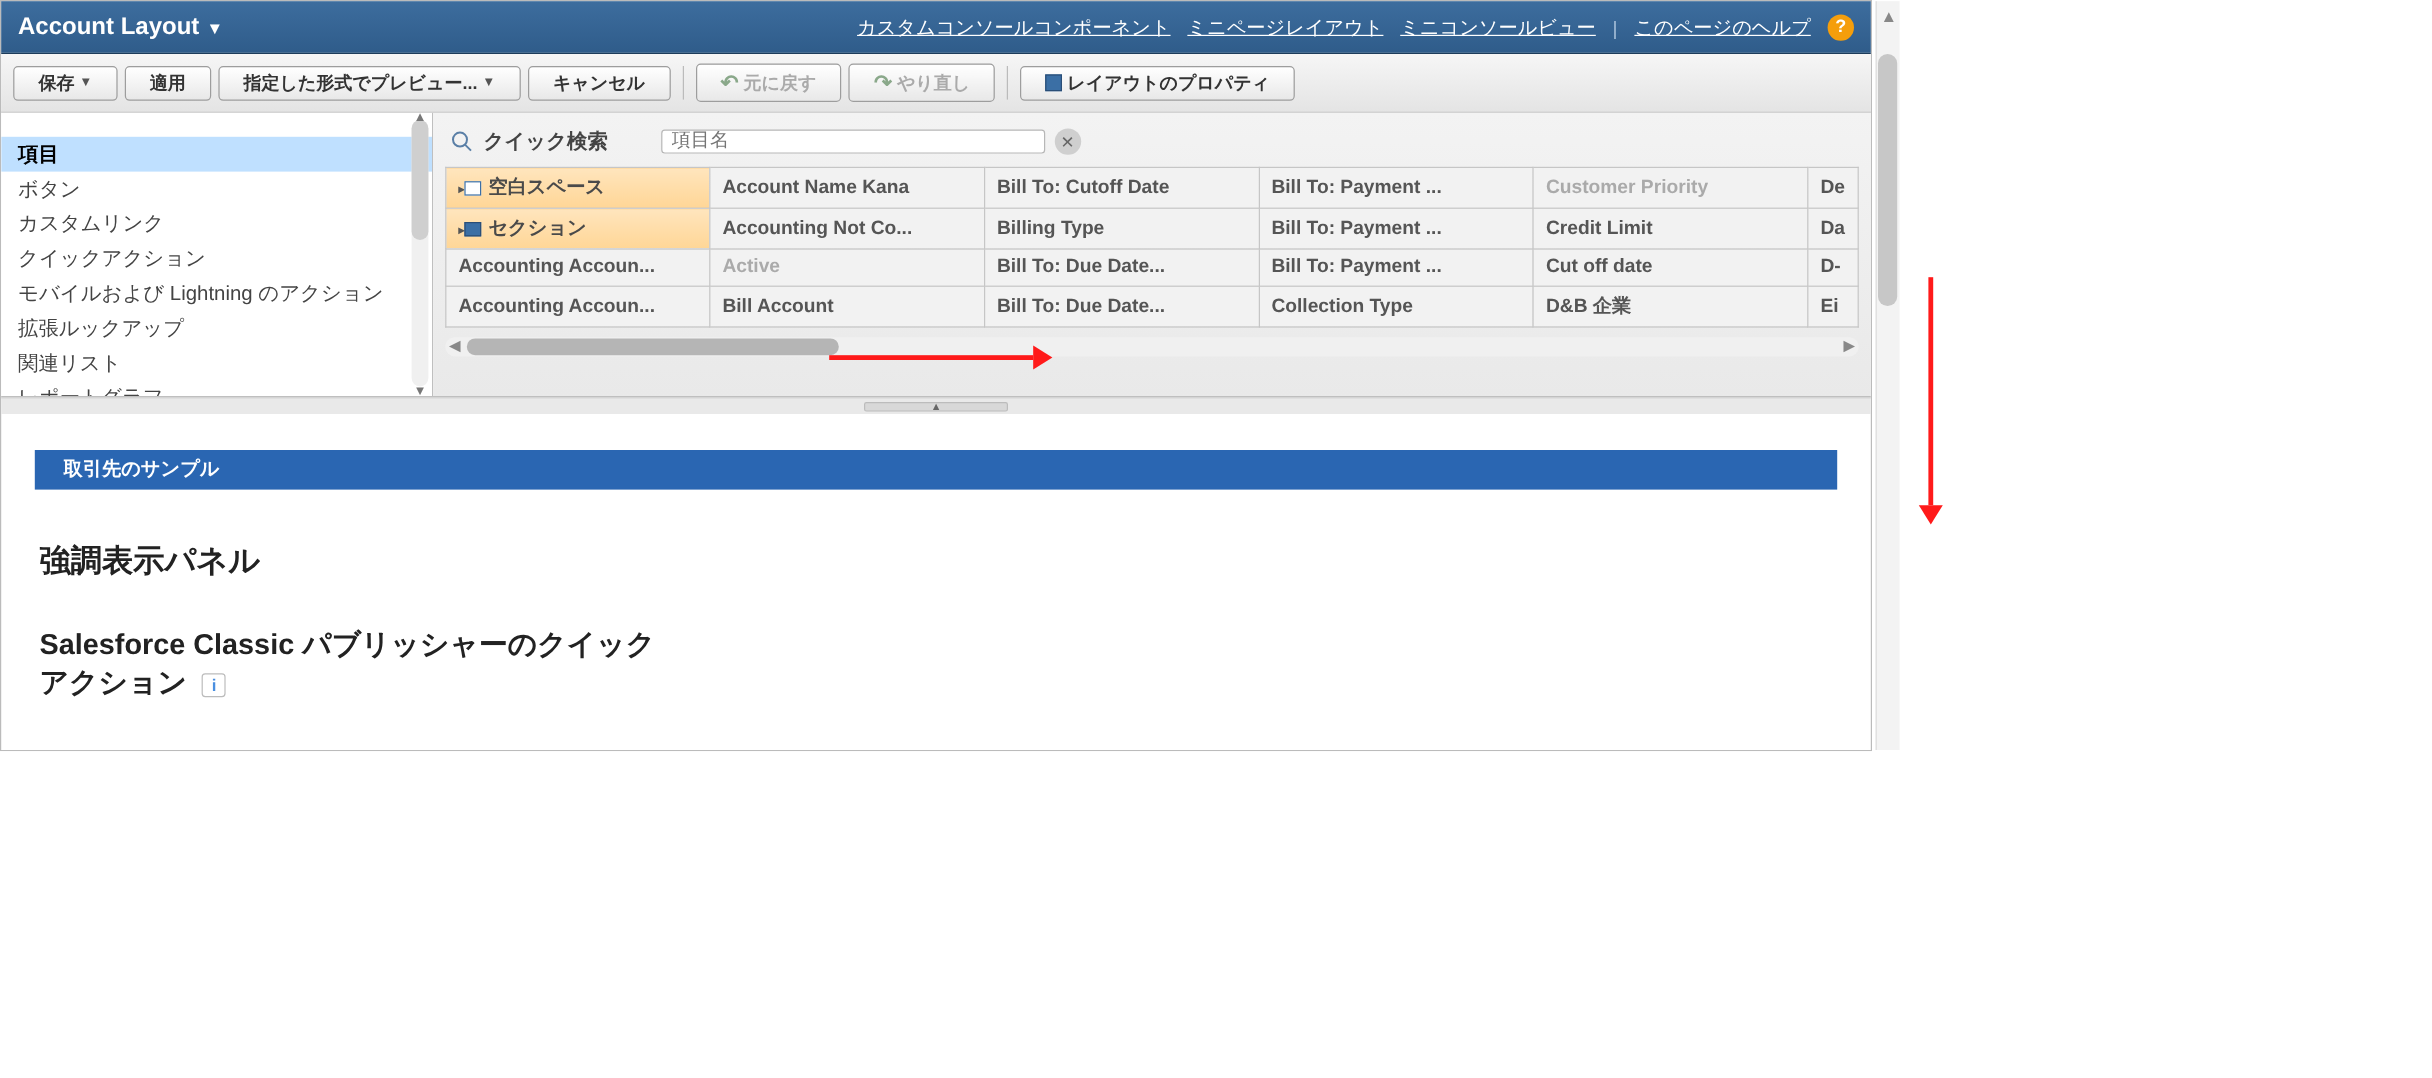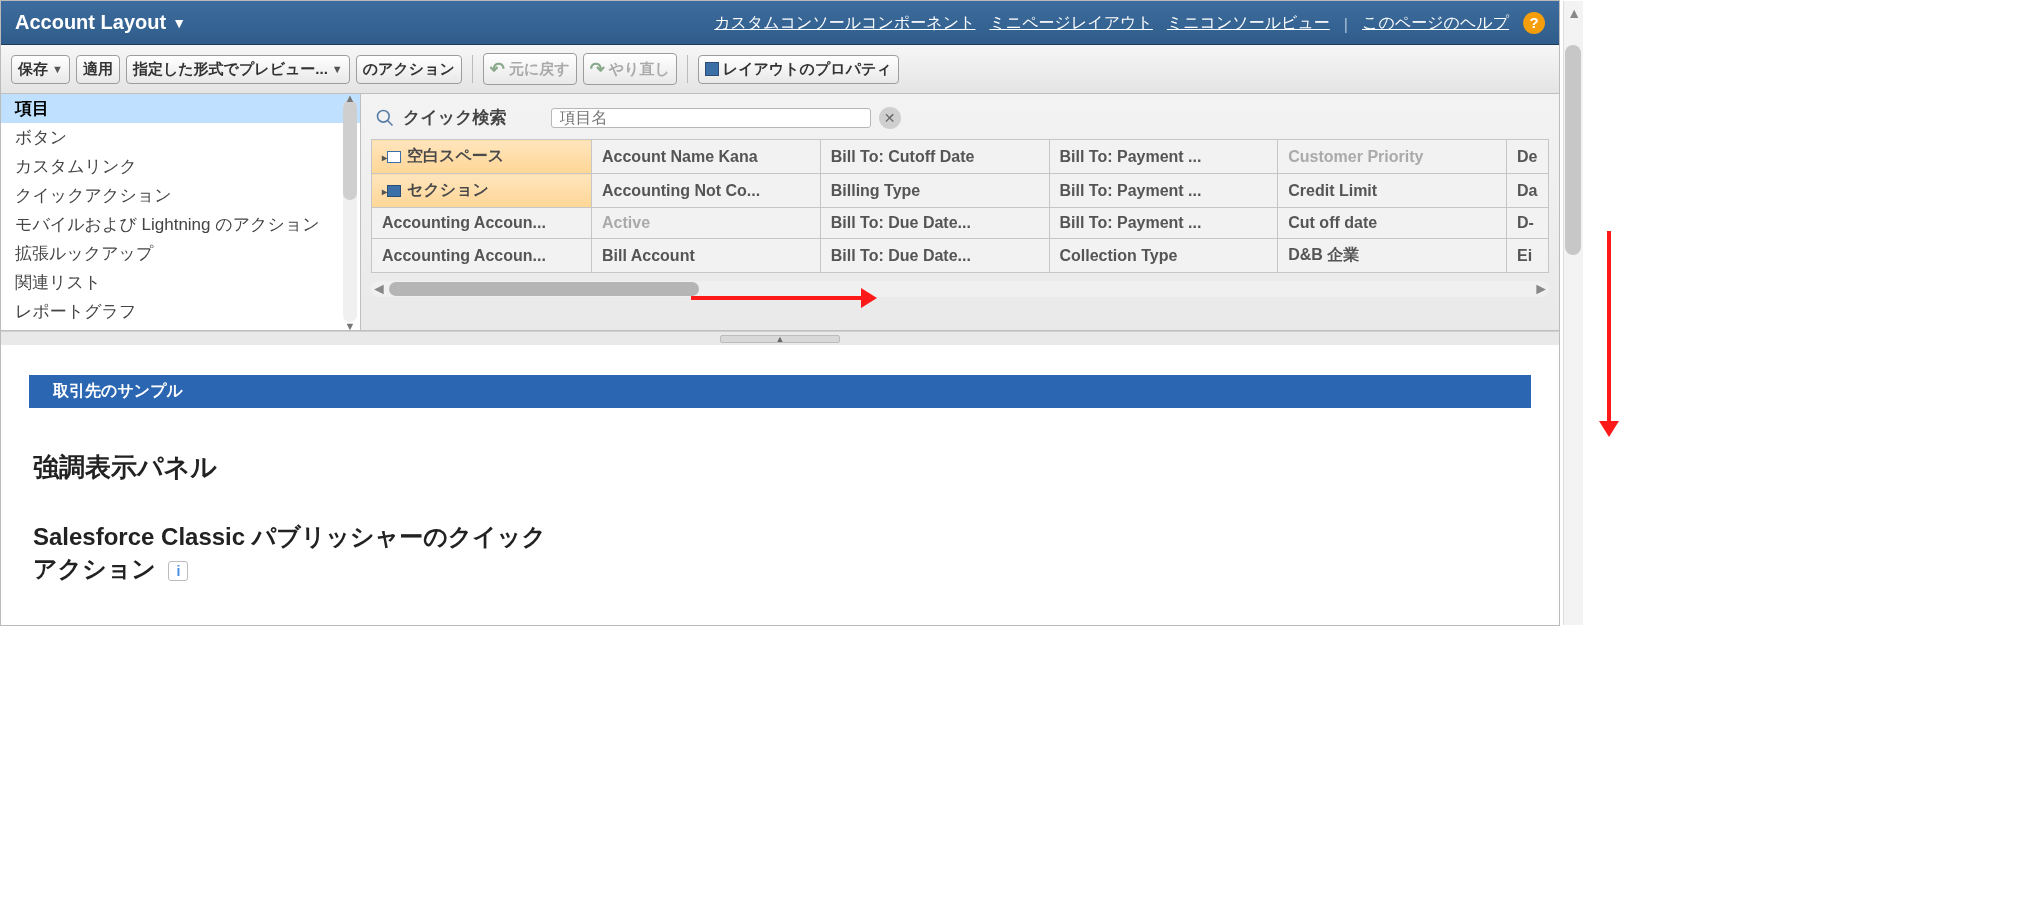--- a/index.html
+++ b/index.html
@@ -8,30 +8,30 @@
     
     .top-bar { background:linear-gradient(#3d6d9e,#2f5c8a); color:#fff; height:44px; display:flex; align-items:center; justify-content:space-between; padding:12px 14px; border-bottom:1px solid #1d3c5b; }
     .top-bar .title { font-size:20px; font-weight:bold; display:flex; align-items:center; gap:6px; }
     .top-bar .title .tri { font-size:14px; }
     .top-links { display:flex; align-items:flex-end; gap:14px; font-size:16px; }
     .top-links a { color:#fff; text-decoration:underline; cursor:pointer; }
     .top-links .sep { color:#a9c1da; }
     .help-icon { width:22px; height:22px; border-radius:50%; background:#f59e0b; color:#fff; display:flex; align-items:center; justify-content:center; font-weight:bold; font-size:15px; }
     
     .toolbar { background:linear-gradient(#f6f6f6,#e4e4e4); border-bottom:1px solid #bfbfbf; padding:8px 10px; display:flex; align-items:center; gap:6px; }
-    .btn { background:linear-gradient(#fff,#e8e8e8); border:1px solid #9d9d9d; border-radius:4px; padding:4px 6px; font-size:15px; font-weight:bold; color:#333; cursor:pointer; display:flex; align-items:center; gap:4px; }
+    .btn { background:linear-gradient(#fff,#e8e8e8); border:1px solid #9d9d9d; border-radius:4px; padding:4px 20px; font-size:15px; font-weight:bold; color:#333; cursor:pointer; display:flex; align-items:center; gap:4px; }
     .btn.disabled { color:#aaa; cursor:default; }
     .btn .tri { font-size:11px; color:#555; }
     .tb-sep { width:1px; height:28px; background:#bbb; margin:0 4px; }
     .sq-icon { width:14px; height:14px; background:#3b6fa5; border:1px solid #2a4e77; display:inline-block; }
     .undo-icon,.redo-icon { color:#8aa88a; font-size:18px; font-weight:bold; }
     
     .mid { display:flex; border-bottom:1px solid #bfbfbf; }
     .side-wrap { width:360px; border-right:1px solid #bfbfbf; position:relative; background:#fff; }
-    .side-list { list-style:none; padding:0 0; font-size:17px; color:#444; height:236px; overflow:hidden; }
+    .side-list { list-style:none; padding:20px 0; font-size:17px; color:#444; height:236px; overflow:hidden; }
     .side-list li { padding:3px 14px; cursor:pointer; }
     .side-list li.sel { background:#bfe0ff; font-weight:bold; color:#000; }
     .side-scroll { position:absolute; right:3px; top:6px; width:14px; height:222px; background:#f0f0f0; border-radius:7px; }
     .side-thumb { position:absolute; right:3px; top:6px; width:14px; height:100px; background:#cfcfcf; border-radius:7px; }
     .side-arrow-up,.side-arrow-down { position:absolute; right:4px; width:12px; height:12px; font-size:11px; color:#777; text-align:center; }
     .side-arrow-up { top:-2px; } .side-arrow-down { bottom:-2px; }
     
     .palette { flex:1; background:linear-gradient(#f3f3f3,#e9e9e9); padding:6px 10px 8px 10px; position:relative; }
     .search-row { display:flex; align-items:center; gap:8px; padding:6px 4px 10px 4px; }
     .mag { width:20px; height:20px; display:inline-flex; align-items:center; justify-content:center; }
@@ -96,21 +96,21 @@
       <span class="tri">▼</span>
     </div>
     <div class="btn">
         <span>適用</span>
       </div>
     <div class="btn">
       <span>指定した形式でプレビュー...</span>
       <span class="tri">▼</span>
     </div>
     <div class="btn">
-        <span>のアクション</span>
+        <span>キャンセル</span>
       </div>
     <div class="tb-sep"></div>
     <div class="btn disabled">
       <span class="undo-icon">↶</span>
       <span>元に戻す</span>
     </div>
     <div class="btn disabled">
       <span class="redo-icon">↷</span>
       <span>やり直し</span>
     </div>

